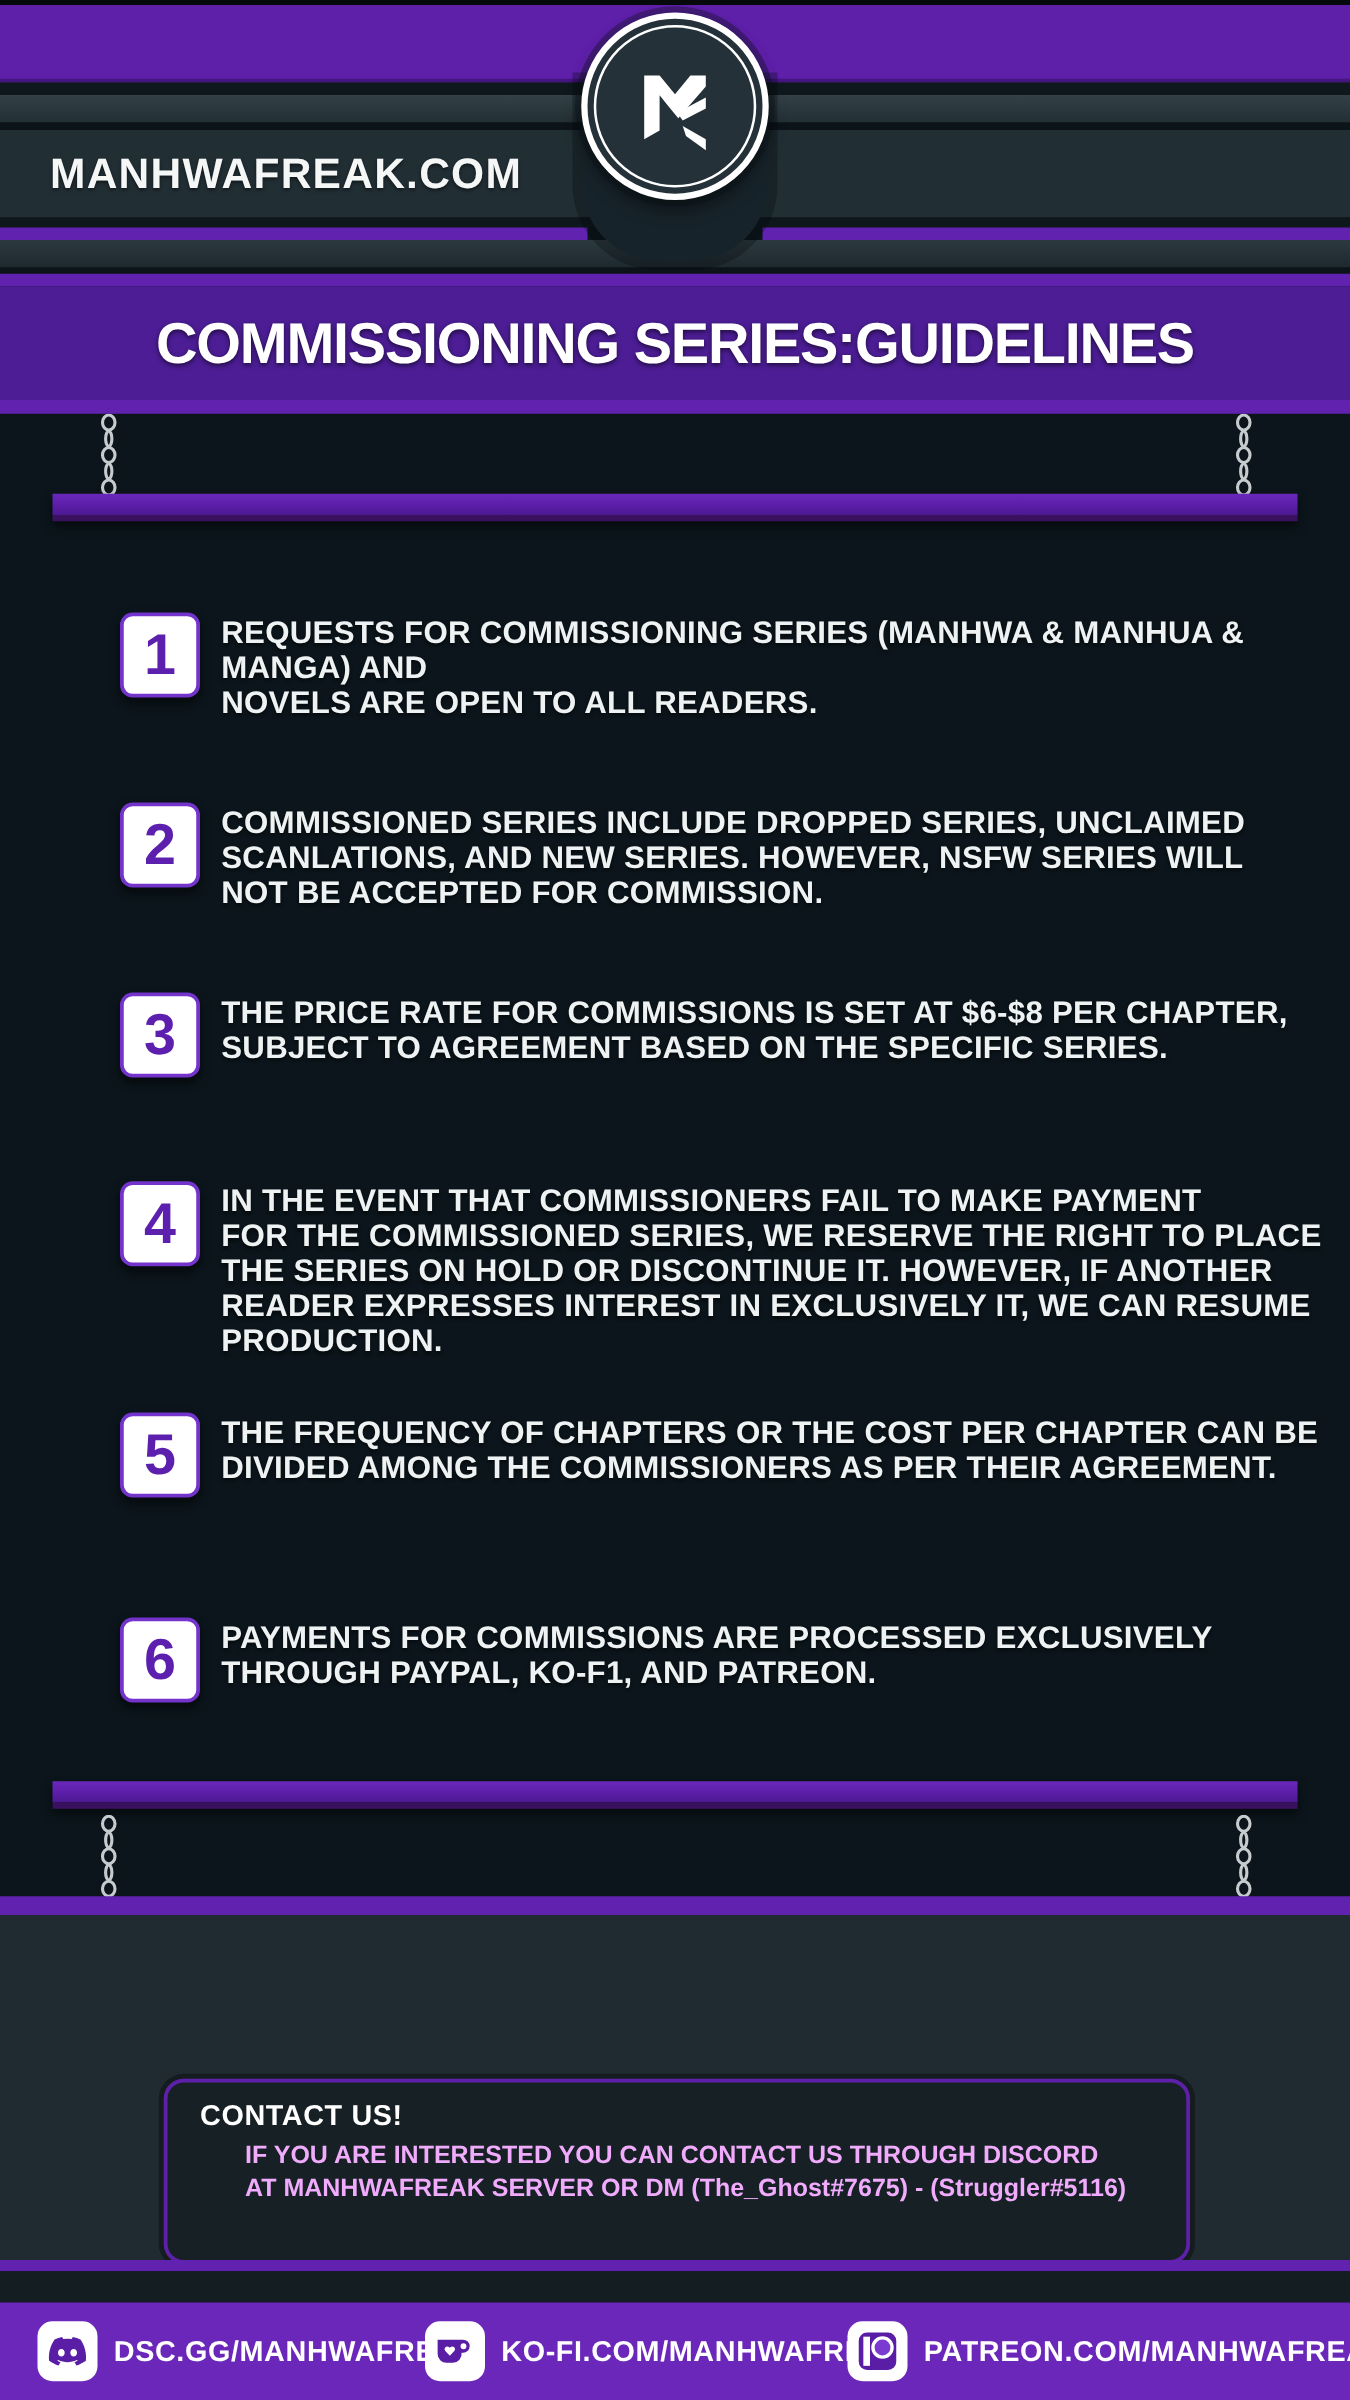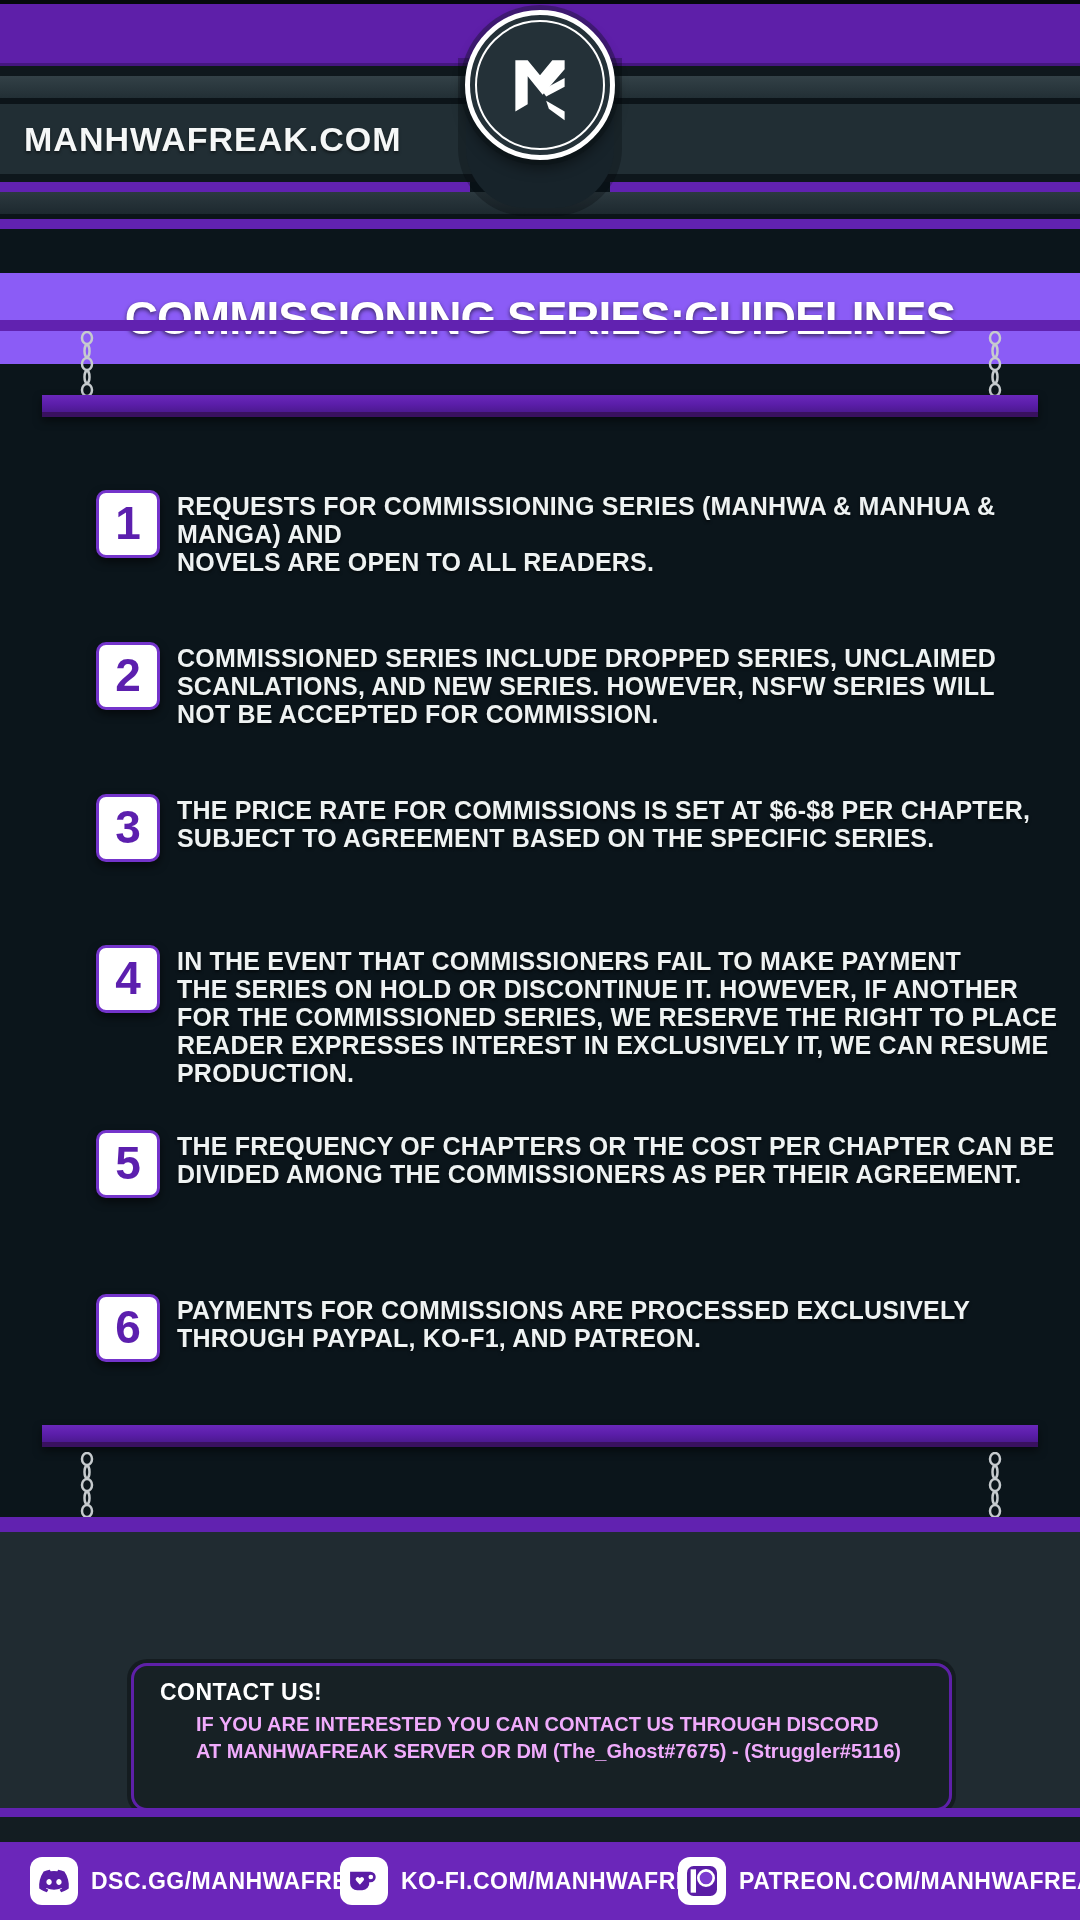--- a/index.html
+++ b/index.html
@@ -17,30 +17,30 @@
   #canvas{position:relative;width:1080px;height:1920px;background:var(--bg-dark);overflow:hidden;}
 
   
   .top-strip{position:absolute;left:0;top:0;width:1080px;height:4px;background:#05090c;}
   .hdr-purple{position:absolute;left:0;top:4px;width:1080px;height:62px;background:var(--purple);border-bottom:3px solid #451680;}
   .hdr-dark1{position:absolute;left:0;top:66px;width:1080px;height:10px;background:#0f181d;}
   .bevel1{position:absolute;left:0;top:76px;width:1080px;height:22px;background:linear-gradient(#334147,#222f35);}
   .hdr-dark2{position:absolute;left:0;top:98px;width:1080px;height:6px;background:#0c1419;}
   .band{position:absolute;left:0;top:104px;width:1080px;height:70px;background:var(--band);}
   .site-url{position:absolute;top:104px;height:70px;line-height:70px;font-weight:bold;font-size:34px;letter-spacing:1px;color:#f5f7f7;text-shadow:0 2px 3px rgba(0,0,0,.5);}
-  .site-left{left:24px;}
+  .site-left{left:40px;}
   .site-right{right:32px;}
   .hdr-dark3{position:absolute;left:0;top:174px;width:1080px;height:8px;background:#0e171c;}
   .stripe{background:var(--stripe);}
   .stripe-a-left{position:absolute;left:0;top:182px;width:470px;height:10px;}
   .stripe-a-right{position:absolute;left:610px;top:182px;width:470px;height:10px;}
   .bevel2{position:absolute;left:0;top:192px;width:1080px;height:22px;background:linear-gradient(#2c393f,#1d292f);}
   .hdr-dark4{position:absolute;left:0;top:214px;width:1080px;height:5px;background:#0c1419;}
   .stripe-b{position:absolute;left:0;top:219px;width:1080px;height:10px;}
-  .title-band{position:absolute;left:0;top:229px;width:1080px;height:91px;background:#8b5cf6;text-align:center;margin-top:44px;}
+  .title-band{position:absolute;left:0;top:229px;width:1080px;height:91px;background:#4c1d95;text-align:center;}
   .title-band .t{line-height:91px;font-weight:bold;font-size:46px;letter-spacing:-1px;color:#fff;text-shadow:0 2px 4px rgba(0,0,0,.6);}
   .stripe-c{position:absolute;left:0;top:320px;width:1080px;height:11px;}
 
   
   .logo-tab{position:absolute;left:466px;top:66px;width:148px;height:142px;background:#17232a;border-radius:0 0 60px 60px;box-shadow:0 0 0 8px rgba(4,8,10,.28);}
   .logo-circle{position:absolute;left:465px;top:10px;width:150px;height:150px;border-radius:50%;background:#243138;border:5px solid #fff;box-shadow:0 0 0 5px rgba(10,16,20,.35),0 8px 14px rgba(0,0,0,.45);}
   .logo-inner{position:absolute;inset:5px;border:2px solid #fff;border-radius:50%;display:flex;align-items:center;justify-content:center;}
 
   
   .chain{position:absolute;width:14px;height:66px;}
@@ -151,22 +151,22 @@
       <div class="chip">3</div>
       <div class="item-text">
           <div><span>THE PRICE RATE FOR COMMISSIONS IS SET AT $6-$8 PER CHAPTER,</span></div>
           <div><span>SUBJECT TO AGREEMENT BASED ON THE SPECIFIC SERIES.</span></div>
         </div>
     </div>
     <div class="item" style="top:945px">
       <div class="chip">4</div>
       <div class="item-text">
           <div><span>IN THE EVENT THAT COMMISSIONERS FAIL TO MAKE PAYMENT</span></div>
+          <div><span>FOR THE COMMISSIONED SERIES, WE RESERVE THE RIGHT TO PLACE</span></div>
           <div><span>THE SERIES ON HOLD OR DISCONTINUE IT. HOWEVER, IF ANOTHER</span></div>
-          <div><span>FOR THE COMMISSIONED SERIES, WE RESERVE THE RIGHT TO PLACE</span></div>
           <div><span>READER EXPRESSES INTEREST IN EXCLUSIVELY IT, WE CAN RESUME</span></div>
           <div><span>PRODUCTION.</span></div>
         </div>
     </div>
     <div class="item" style="top:1130px">
       <div class="chip">5</div>
       <div class="item-text">
           <div><span>THE FREQUENCY OF CHAPTERS OR THE COST PER CHAPTER CAN BE</span></div>
           <div><span>DIVIDED AMONG THE COMMISSIONERS AS PER THEIR AGREEMENT.</span></div>
         </div>

